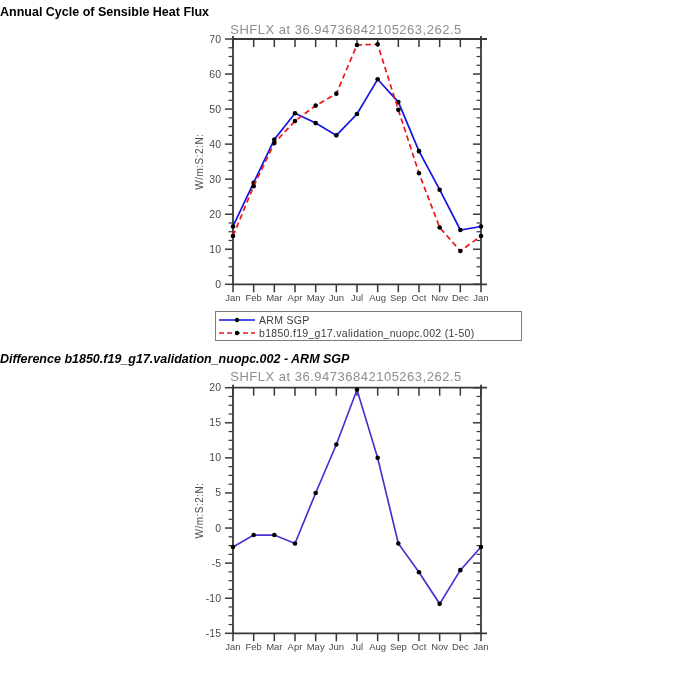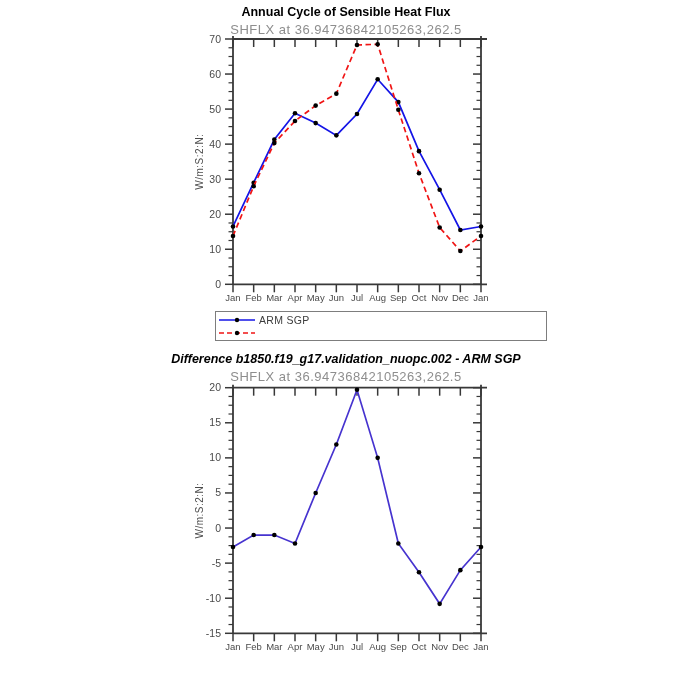--- a/index.html
+++ b/index.html
@@ -1,27 +1,27 @@
 <!DOCTYPE html>
 <html><head>
 <meta charset="utf-8">
 <style>
   html,body{margin:0;padding:0;background:#ffffff;}
   .page{position:relative;width:700px;height:700px;background:#ffffff;overflow:hidden;
         font-family:"Liberation Sans", sans-serif;}
   .chart-svg{position:absolute;left:0;top:0;width:700px;height:700px;}
-  .title{position:absolute;left:0;width:692px;text-align:center;font-weight:bold;
+  .title{position:absolute;left:0;width:692px;text-align:left;font-weight:bold;
          font-size:12.5px;color:#000;}
   .subtitle{position:absolute;left:-4px;width:700px;text-align:center;font-size:13px;
          color:#8e8e8e;letter-spacing:0.5px;}
   .t1{top:5px;}
   .s1{top:22px;}
   .t2{top:352px;font-style:italic;}
   .s2{top:369px;}
-  .legend{position:absolute;left:215px;top:311px;width:332px;height:30px;
+  .legend{position:absolute;left:215px;top:311px;width:307px;height:30px;
           border:1px solid #7d7d7d;box-sizing:border-box;display:flex;
           flex-direction:column;justify-content:space-around;padding:1px 2px;}
   .lrow{display:flex;align-items:center;height:13px;}
   .lrow svg{flex:0 0 auto;margin-right:3px;}
   .llabel{font-size:10.5px;color:#3c3c3c;letter-spacing:0.3px;white-space:nowrap;}
 </style>
 </head>
 <body>
 
 <div class="page">
@@ -302,19 +302,20 @@
           <line x1="1" y1="6" x2="37" y2="6" stroke="#1414e6" stroke-width="1.6"></line>
           <circle cx="19" cy="6" r="2.2" fill="#000000"></circle>
         </svg>
       <span class="llabel">ARM SGP</span>
     </div>
     <div class="lrow">
       <svg id="lsample1" width="38" height="12">
           <line x1="1" y1="6" x2="37" y2="6" stroke="#f01414" stroke-width="1.6" stroke-dasharray="5,3"></line>
           <circle cx="19" cy="6" r="2.2" fill="#000000"></circle>
         </svg>
+      <span class="llabel">b1850.f19_g17.validation_nuopc.002 (1-50)</span>
     </div>
   </div>
 
   <div class="title t2">Difference b1850.f19_g17.validation_nuopc.002 - ARM SGP</div>
   <div class="subtitle s2">SHFLX at 36.94736842105263,262.5</div>
 
 </div>
 
 </body></html>

